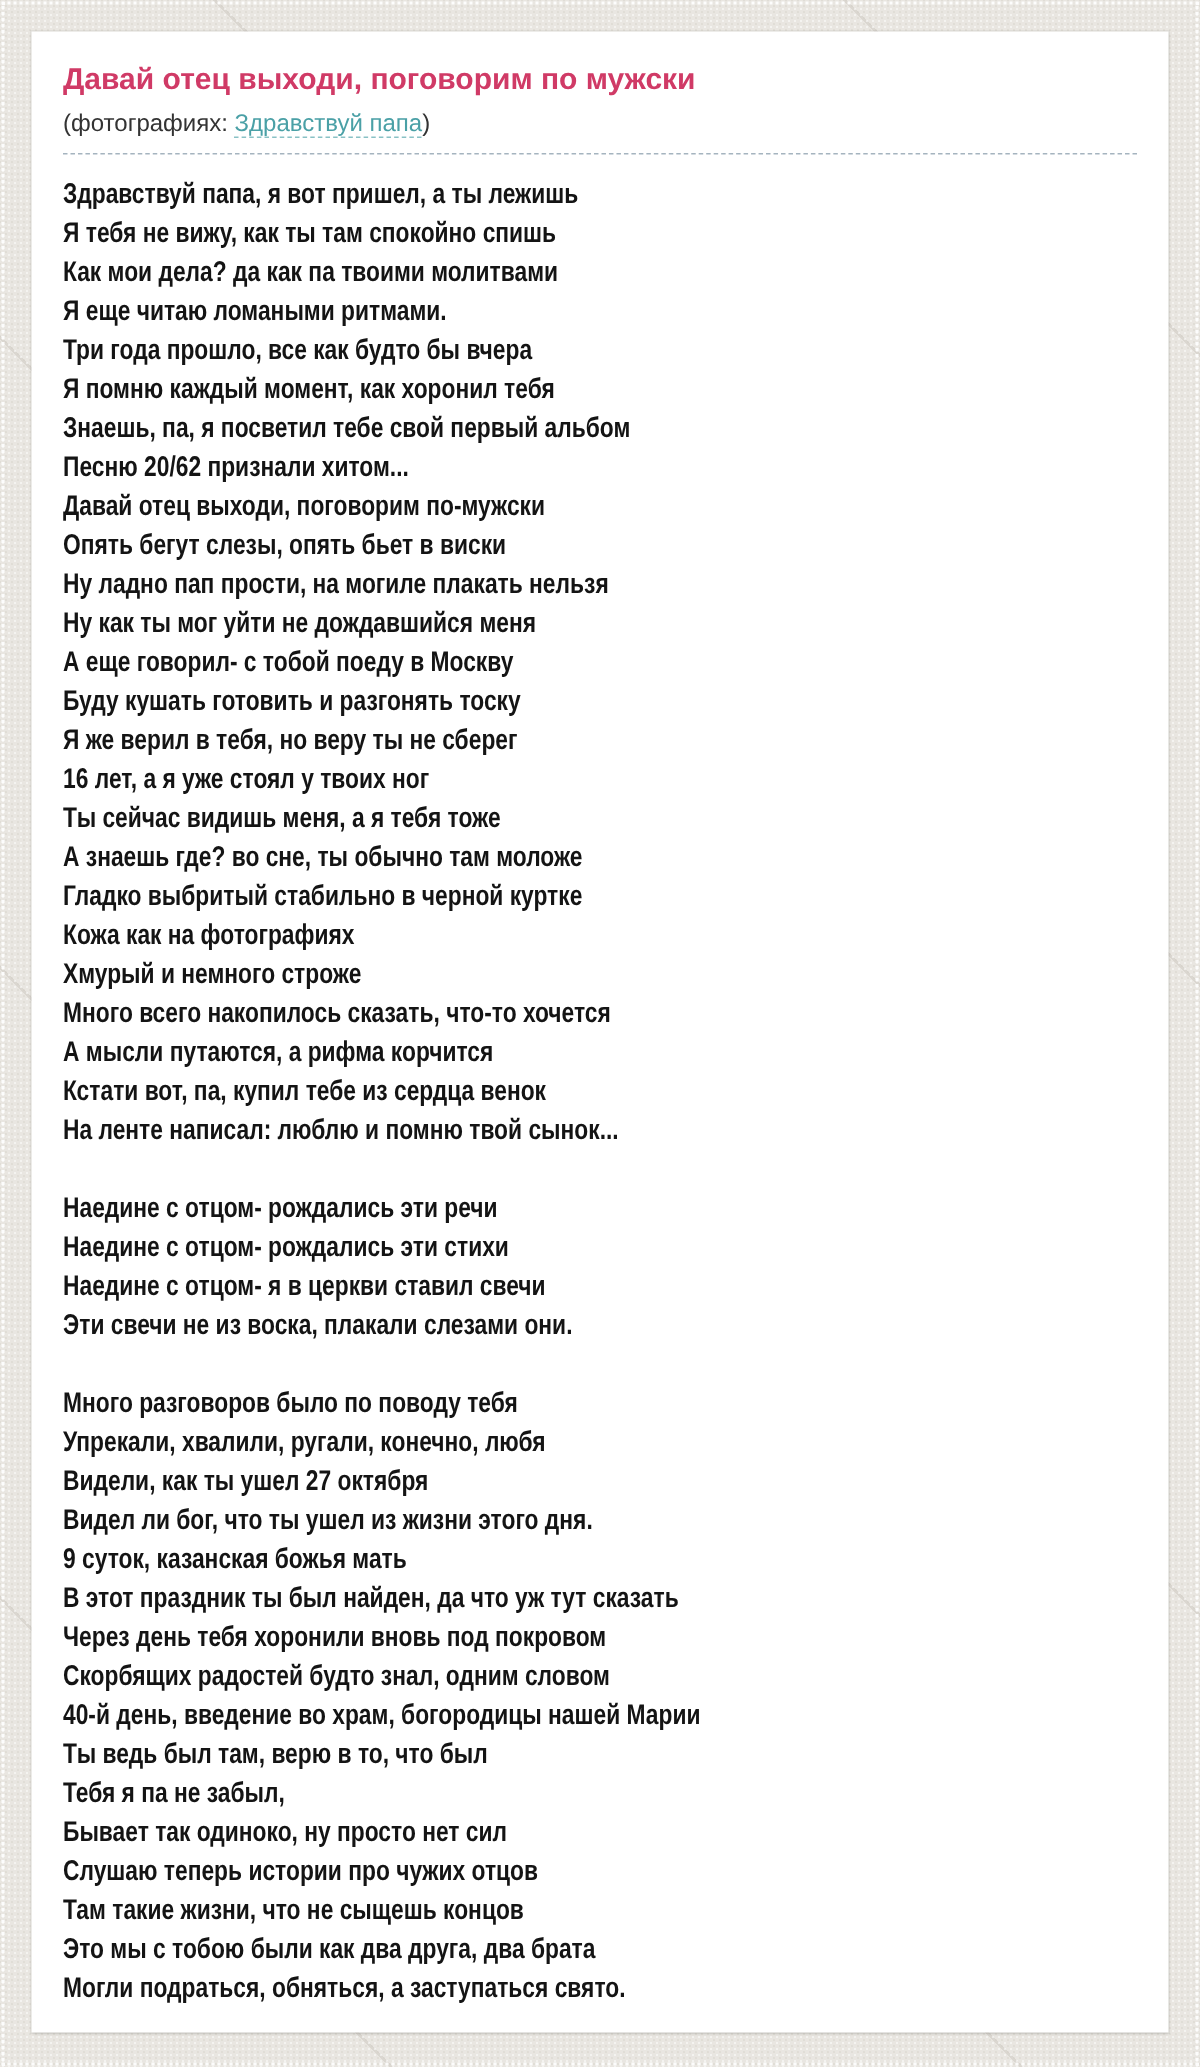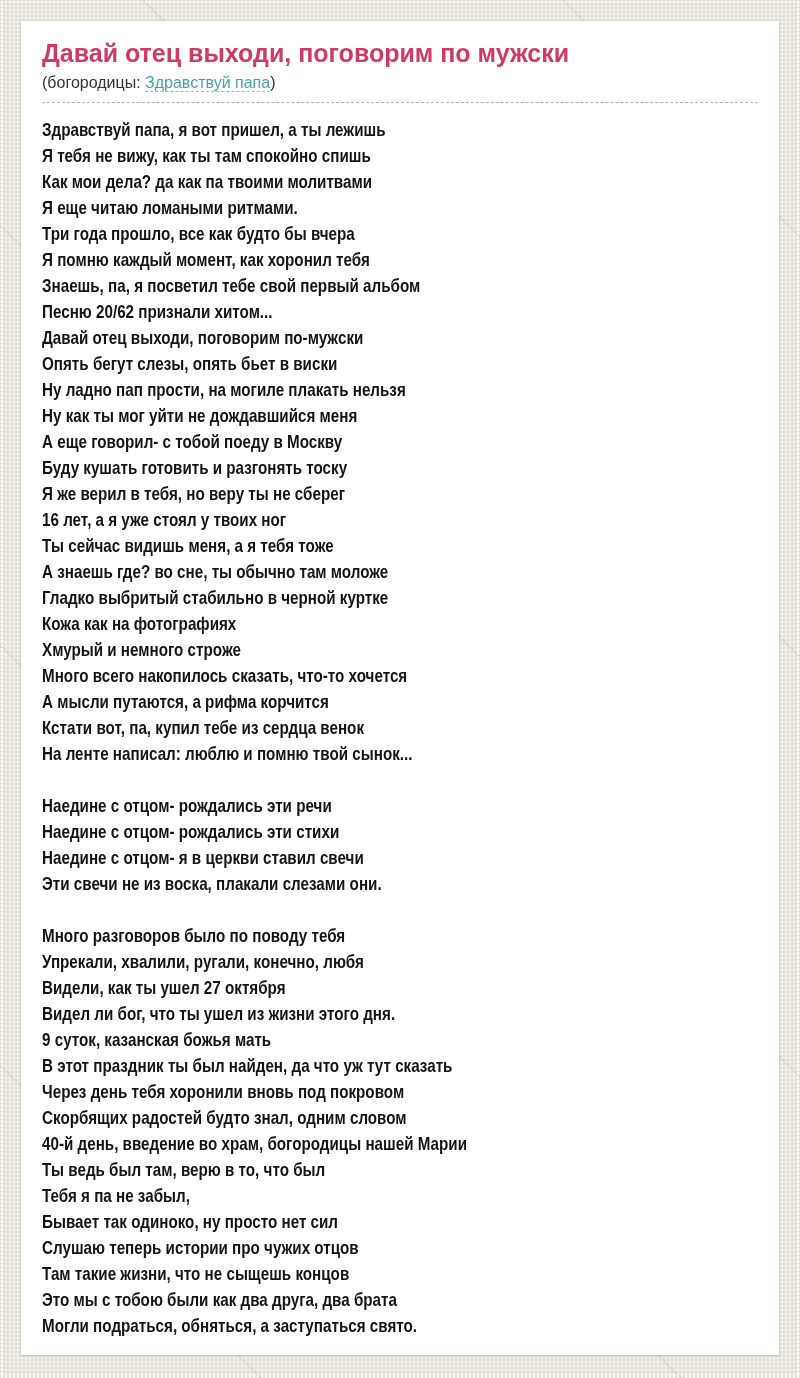--- a/index.html
+++ b/index.html
@@ -36,21 +36,21 @@
     box-shadow: 0 1px 2px rgba(0,0,0,.12), 0 0 0 1px rgba(0,0,0,.04);
     overflow: hidden;
     z-index: 2;
   }
   .header {
     border-bottom: 1px dashed var(--color-separator, #a5b4bf);
     padding-bottom: 9px;
   }
   .title {
     margin: 0 0 5px 0;
-    font-size: 25px;
+    font-size: 20px;
     line-height: 30px;
     font-weight: bold;
     color: var(--color-title, #d03a66);
   }
   .subtitle {
     font-size: 16px;
     line-height: 20px;
     color: var(--color-subtitle, #333333);
   }
   .artist-link {
@@ -74,21 +74,21 @@
   .lyric-line { min-height: 26px; }
 </style>
 </head>
 <body>
 
 <div class="page-border"></div>
 
 <div class="card">
   <div class="header">
     <h1 class="title">Давай отец выходи, поговорим по мужски</h1>
-    <div class="subtitle"><span>(богородицы: </span><a class="artist-link">Здравствуй папа</a><span>)</span></div>
+    <div class="subtitle"><span>(фотографиях: </span><a class="artist-link">Здравствуй папа</a><span>)</span></div>
   </div>
   <div class="lyrics">
       <div class="lyric-line">Здравствуй папа, я вот пришел, а ты лежишь</div>
       <div class="lyric-line">Я тебя не вижу, как ты там спокойно спишь</div>
       <div class="lyric-line">Как мои дела? да как па твоими молитвами</div>
       <div class="lyric-line">Я еще читаю ломаными ритмами.</div>
       <div class="lyric-line">Три года прошло, все как будто бы вчера</div>
       <div class="lyric-line">Я помню каждый момент, как хоронил тебя</div>
       <div class="lyric-line">Знаешь, па, я посветил тебе свой первый альбом</div>
       <div class="lyric-line">Песню 20/62 признали хитом...</div>

